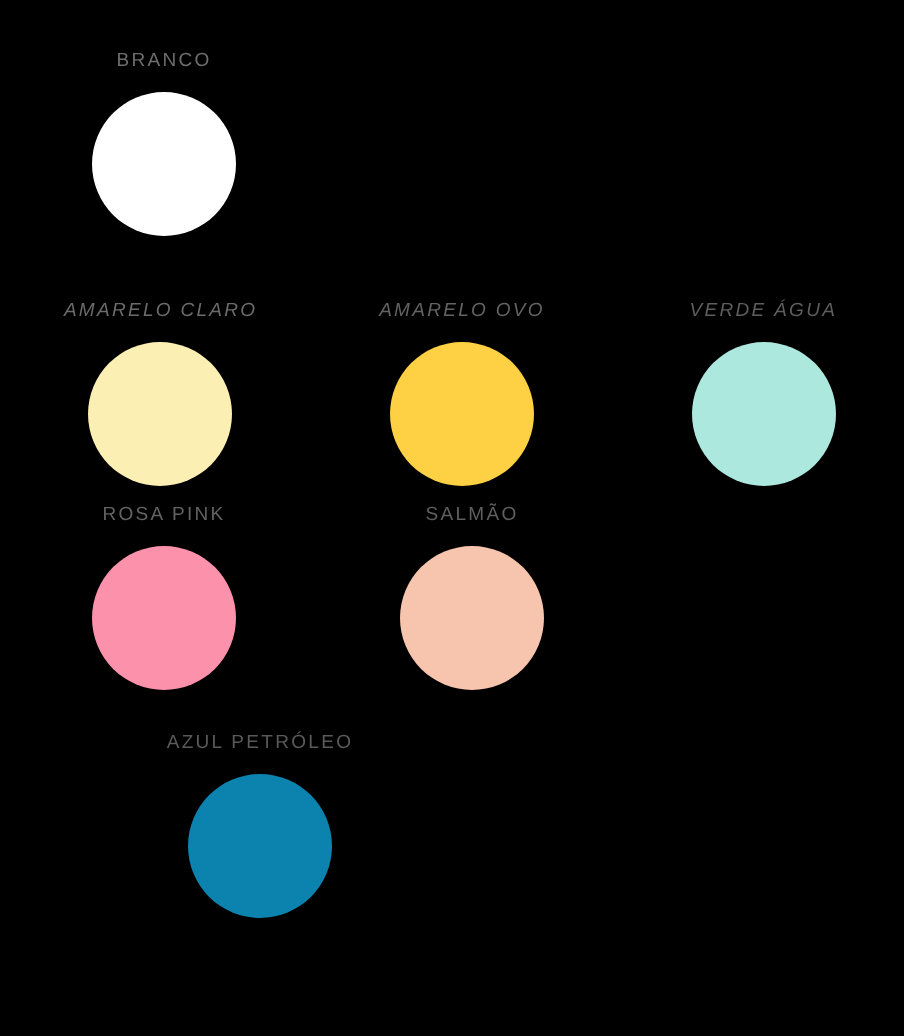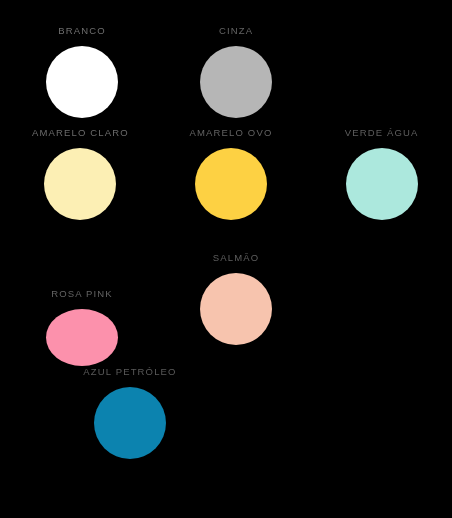--- a/index.html
+++ b/index.html
@@ -24,21 +24,21 @@
 
   .swatch-row {
     position: absolute;
     left: 0;
     width: 452px;
     height: 114px;
     display: flex;
     flex-direction: row;
   }
   .swatch-row[data-row="0"] { top: 25px; }
-  .swatch-row[data-row="1"] { top: 127px; }
+  .swatch-row[data-row="1"] { top: 150px; font-style: italic; }
   .swatch-row[data-row="2"] { top: 252px; }
   .swatch-row[data-row="3"] { top: 366px; margin-left: 48px; }
 
   .swatch-cell {
     width: 144px;
     margin-left: 10px;
     display: flex;
     flex-direction: column;
     align-items: center;
   }
@@ -65,44 +65,40 @@
 </head>
 <body style="background: rgb(0, 0, 0);">
 
 <div id="palette-board">
 
   <div class="swatch-row" data-row="0">
     <div class="swatch-cell">
       <div class="swatch-label" style="color: rgb(110, 110, 110);">BRANCO</div>
       <div class="swatch-dot" style="background: rgb(255, 255, 255);"></div>
     </div>
-    <div class="swatch-cell">
-      <div class="swatch-label" style="color: rgb(100, 100, 100);">CINZA</div>
-      <div class="swatch-dot" style="background: rgb(182, 182, 182);"></div>
-    </div>
   </div>
 
   <div class="swatch-row" data-row="1">
     <div class="swatch-cell">
       <div class="swatch-label" style="color: rgb(107, 107, 107);">AMARELO CLARO</div>
       <div class="swatch-dot" style="background: rgb(252, 239, 180);"></div>
     </div>
     <div class="swatch-cell">
       <div class="swatch-label" style="color: rgb(99, 99, 99); text-align: right;">AMARELO OVO</div>
       <div class="swatch-dot" style="background: rgb(253, 209, 67);"></div>
     </div>
     <div class="swatch-cell">
       <div class="swatch-label" style="color: rgb(94, 94, 94); text-align: center;">VERDE ÁGUA</div>
       <div class="swatch-dot" style="background: rgb(172, 232, 221);"></div>
     </div>
   </div>
 
   <div class="swatch-row" data-row="2">
     <div class="swatch-cell">
-      <div class="swatch-label" style="color: rgb(99, 99, 99); margin-top: 36px;">ROSA PINK</div>
+      <div class="swatch-label" style="color: rgb(99, 99, 99);">ROSA PINK</div>
       <div class="swatch-dot" style="background: rgb(252, 145, 172);"></div>
     </div>
     <div class="swatch-cell">
       <div class="swatch-label" style="color: rgb(95, 95, 95); text-align: right;">SALMÃO</div>
       <div class="swatch-dot" style="background: rgb(247, 196, 174);"></div>
     </div>
   </div>
 
   <div class="swatch-row" data-row="3">
     <div class="swatch-cell">

